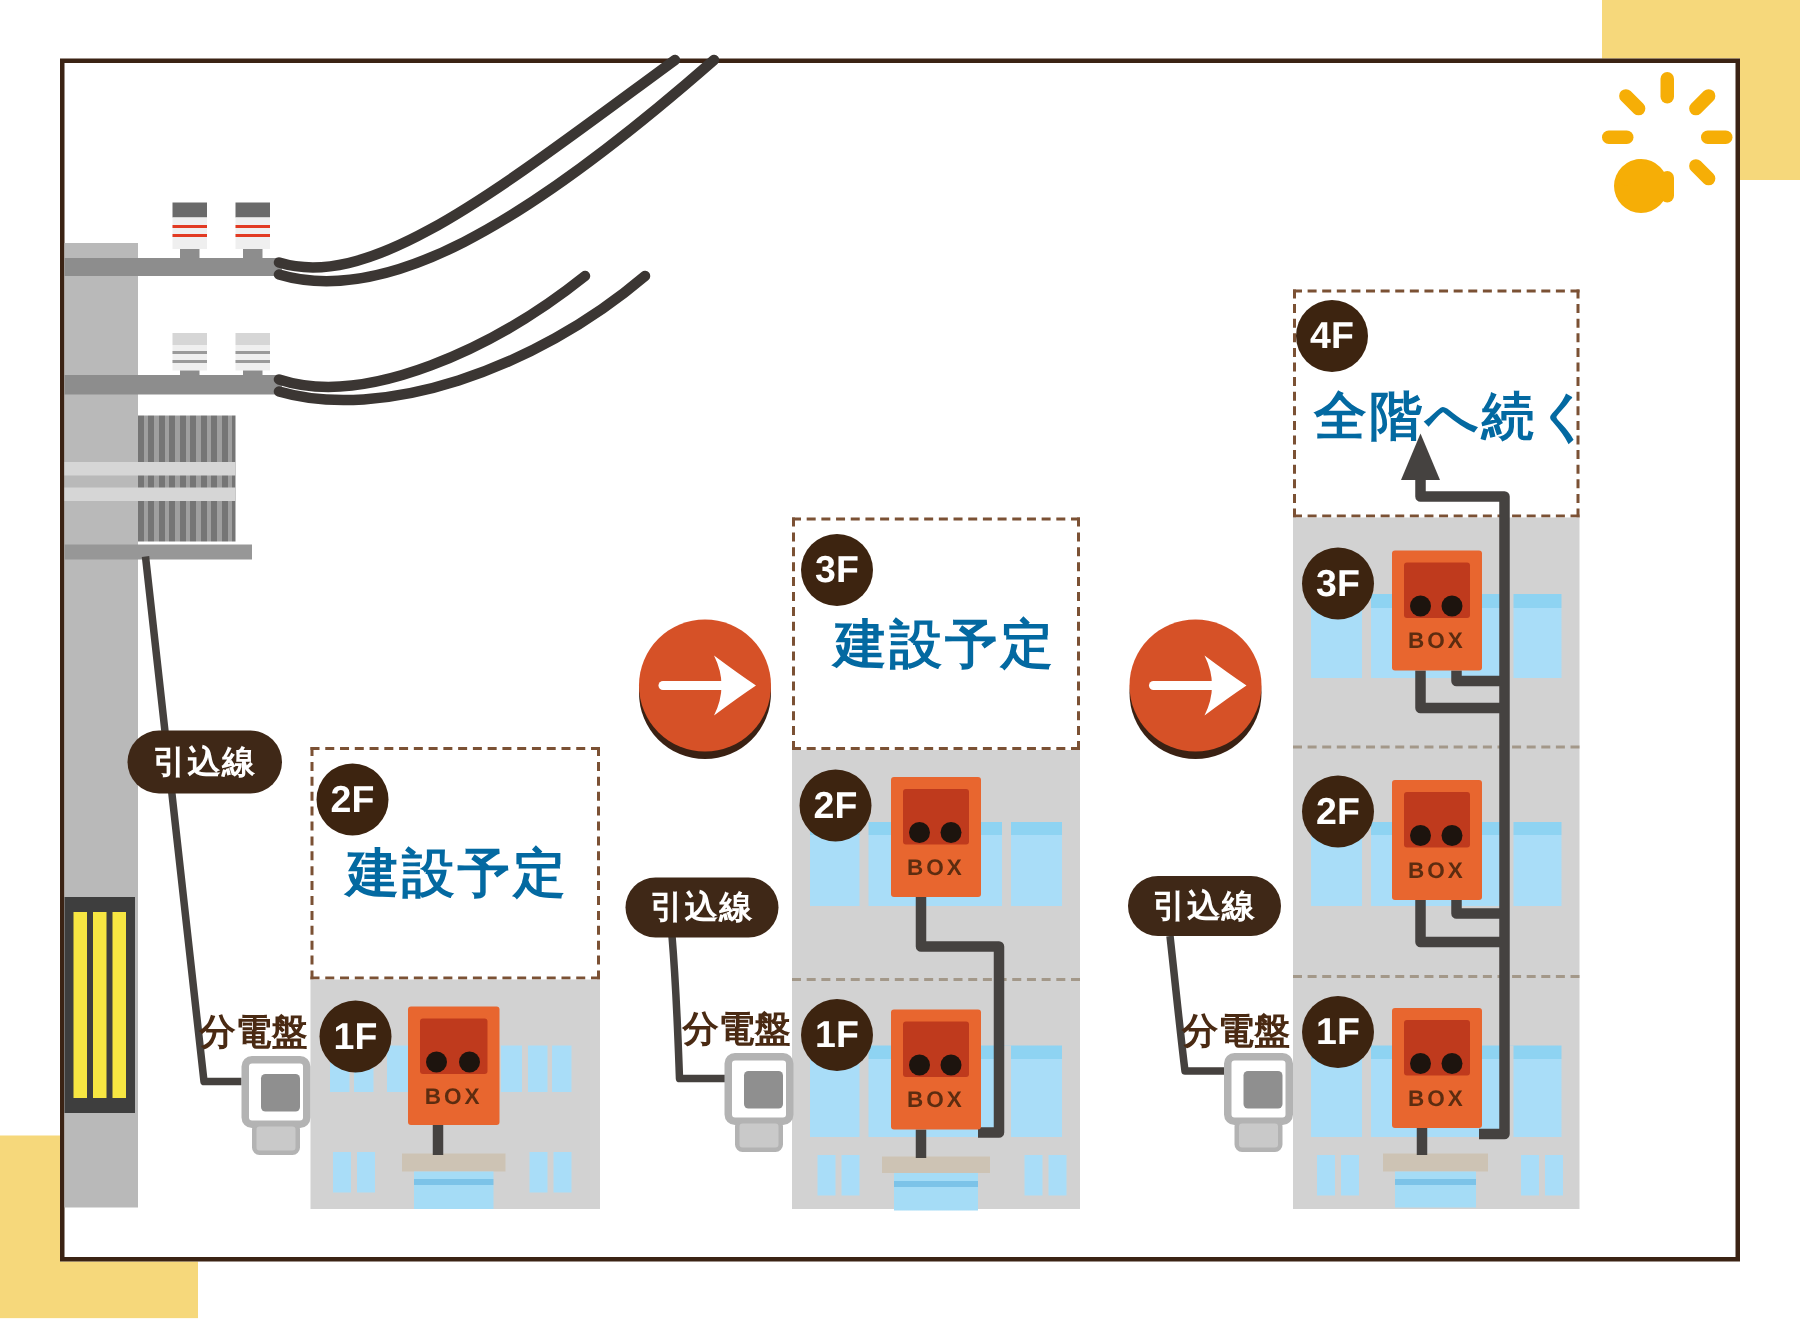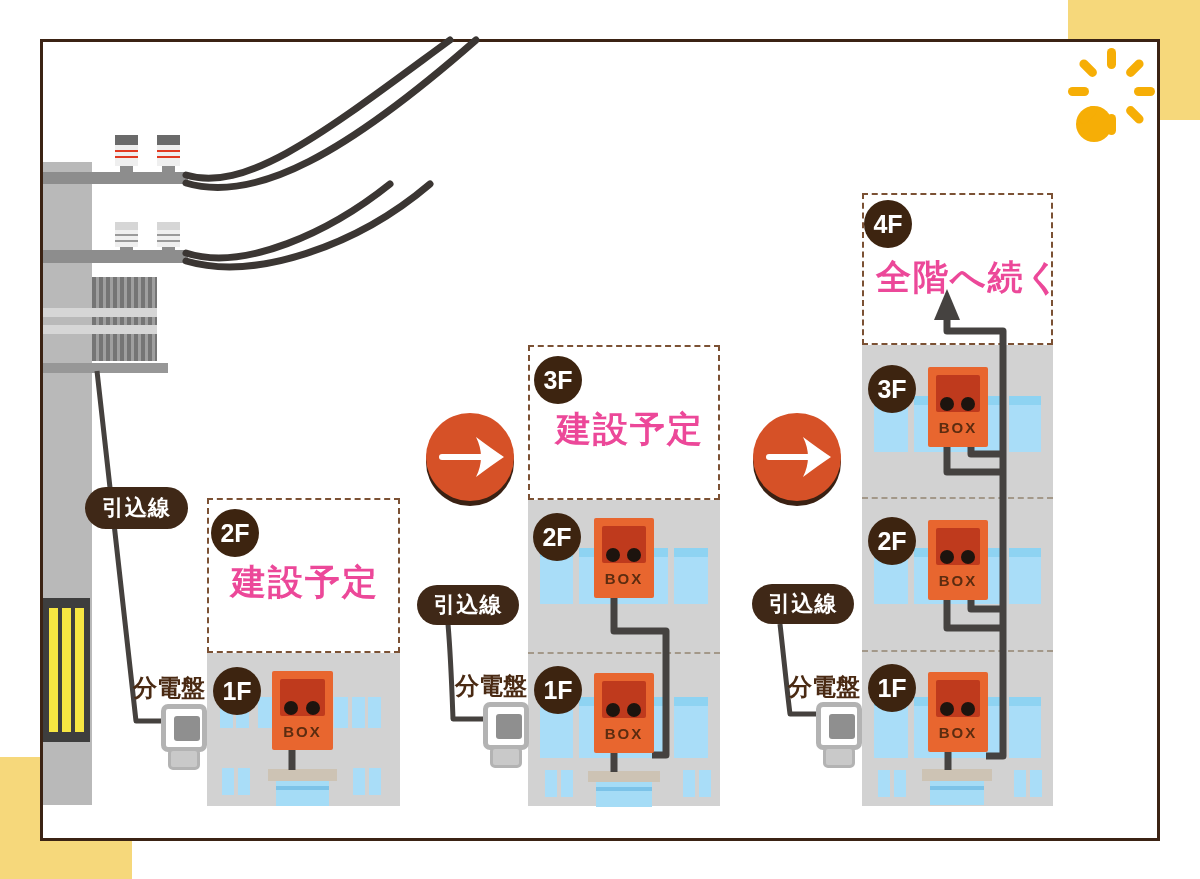--- a/index.html
+++ b/index.html
@@ -35,21 +35,21 @@
   .jbox{background:#e8662f;border-radius:2px;}
   .jpanel{position:absolute;left:8px;top:8px;right:8px;height:37px;background:#bf3a1d;border-radius:2px;}
   .jeye{position:absolute;width:14px;height:14px;border-radius:50%;background:#1d140e;top:30px;}
   .jlabel{position:absolute;left:0;right:0;top:52px;text-align:center;
           font-weight:bold;font-size:15px;letter-spacing:2px;color:#5c2c10;}
   
   .badge{width:48px;height:48px;border-radius:50%;background:#3d2410;color:#fff;
          display:flex;align-items:center;justify-content:center;font-weight:bold;font-size:25px;}
   .pill{border-radius:21px;background:#3f2817;color:#fff;display:flex;align-items:center;
         justify-content:center;font-weight:bold;font-size:22px;letter-spacing:1px;}
-  .note{font-weight:bold;font-size:35px;color:#ec4899;letter-spacing:2px;white-space:nowrap;}
+  .note{font-weight:bold;font-size:35px;color:#0369a1;letter-spacing:2px;white-space:nowrap;}
   .boardlabel{font-weight:bold;font-size:24px;color:#4a2a13;white-space:nowrap;}
   
   .board-outer{width:46px;height:48px;background:#fff;border:5px solid #b3b3b3;border-radius:7px;box-sizing:border-box;}
   .board-inner{position:absolute;left:8px;top:7px;width:26px;height:25px;background:#8f8f8f;border-radius:3px;}
   .board-tab{width:32px;height:22px;background:#c9c9c9;border-radius:5px;border:3px solid #b3b3b3;box-sizing:border-box;}
   
   .arrowcircle{width:88px;height:88px;border-radius:50%;background:#d65127;box-shadow:0 5px 0 #3a2113;}
   svg.overlay{position:absolute;left:0;top:0;z-index:4;pointer-events:none;}
 </style>
 </head>

